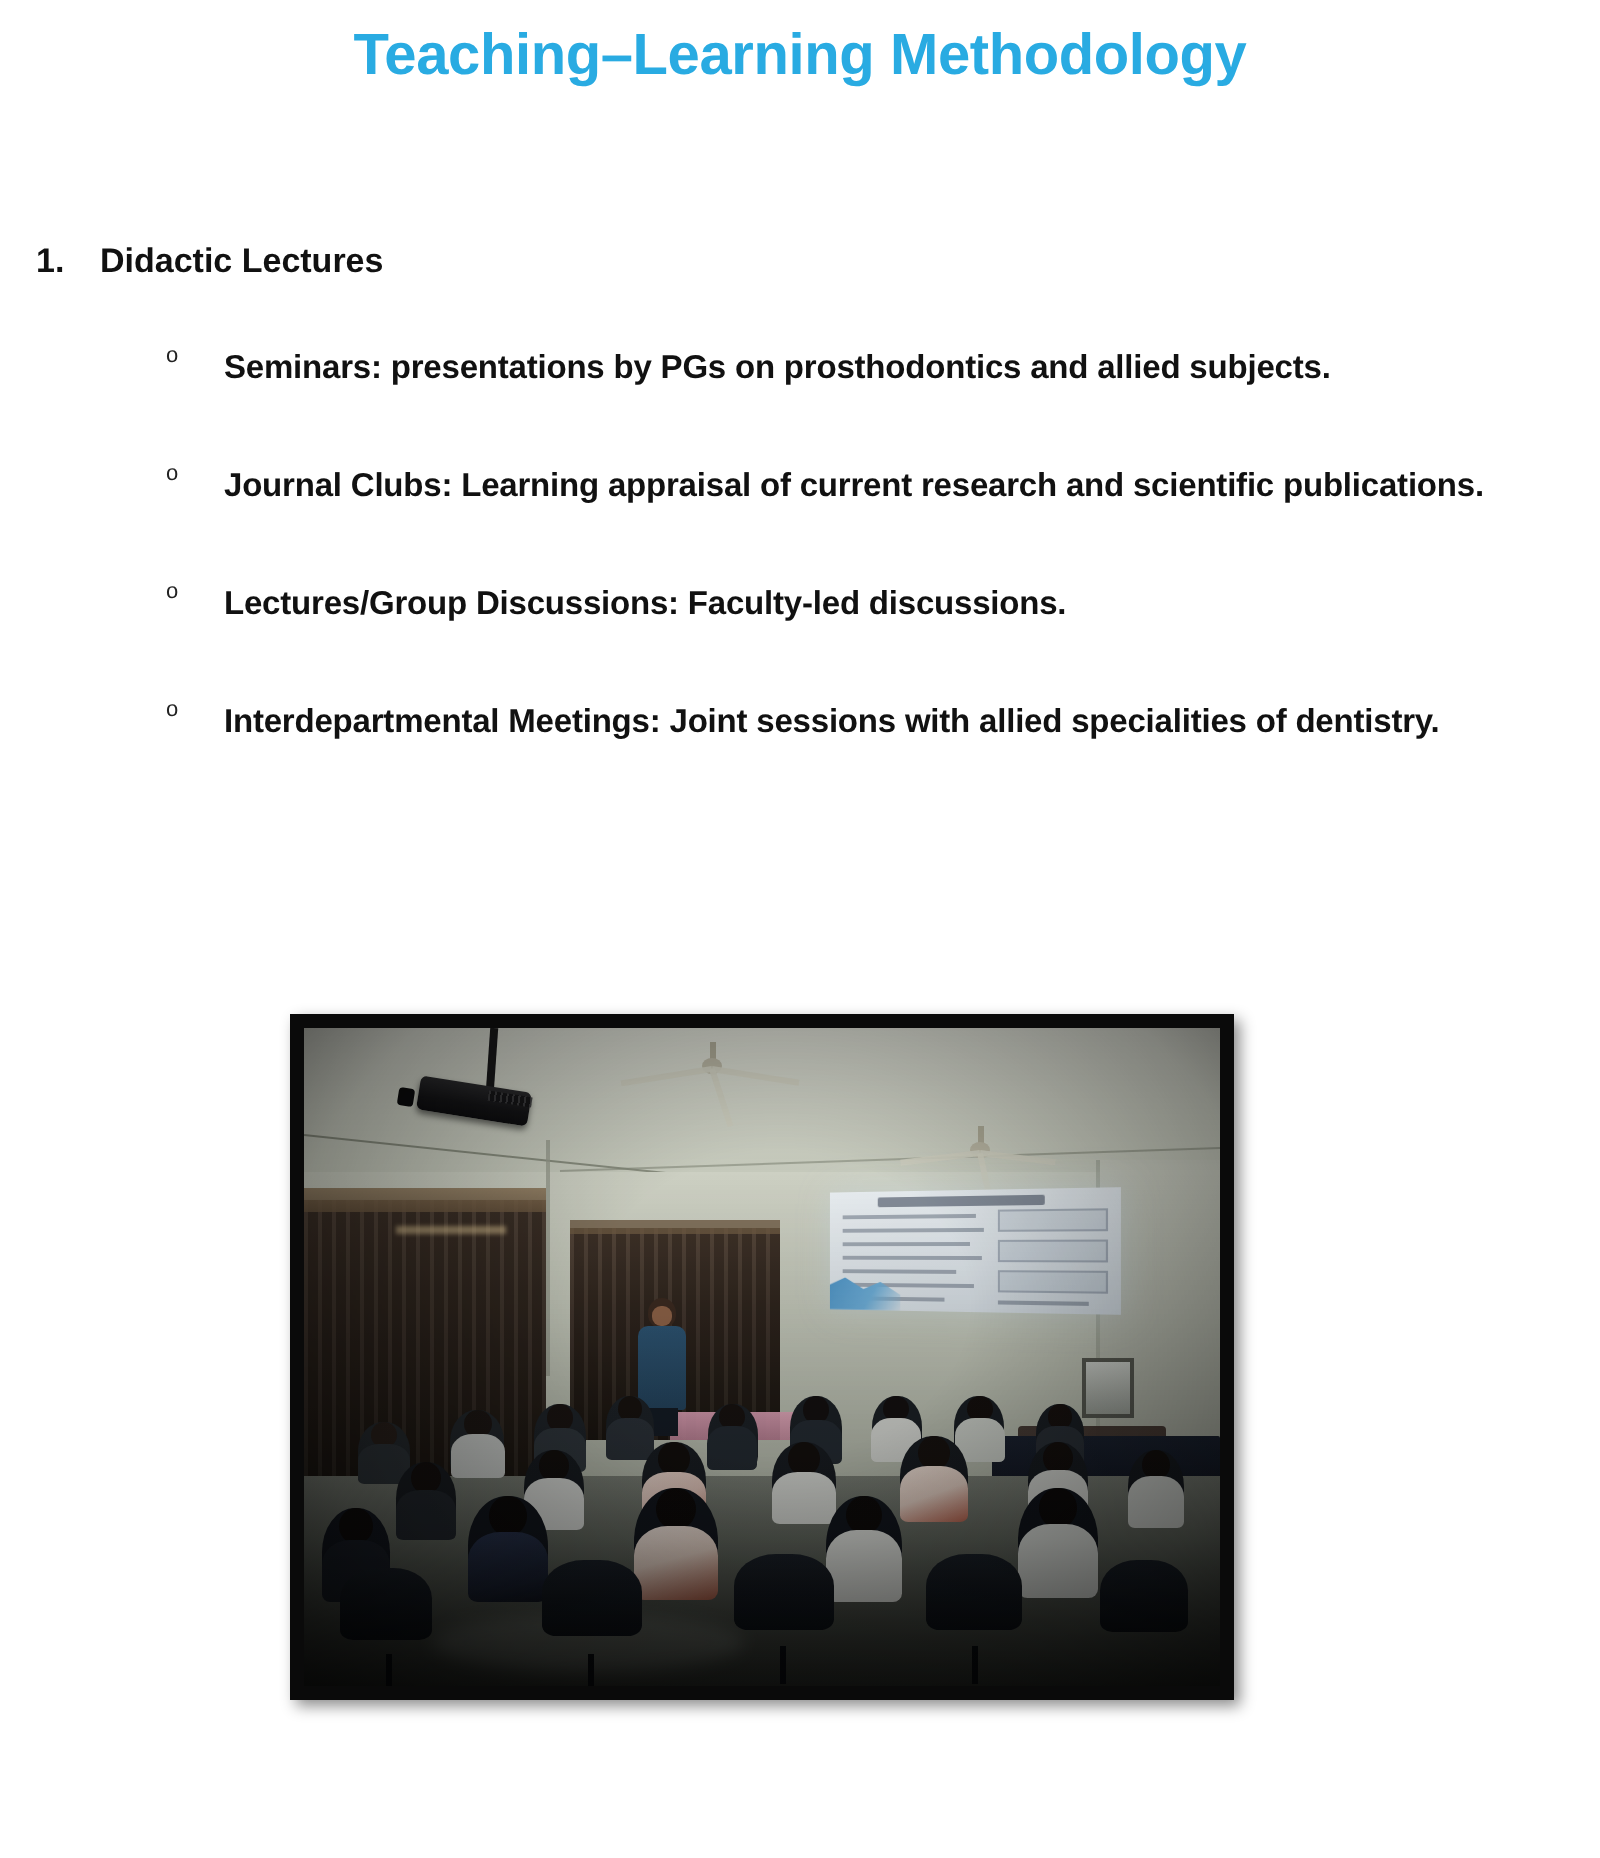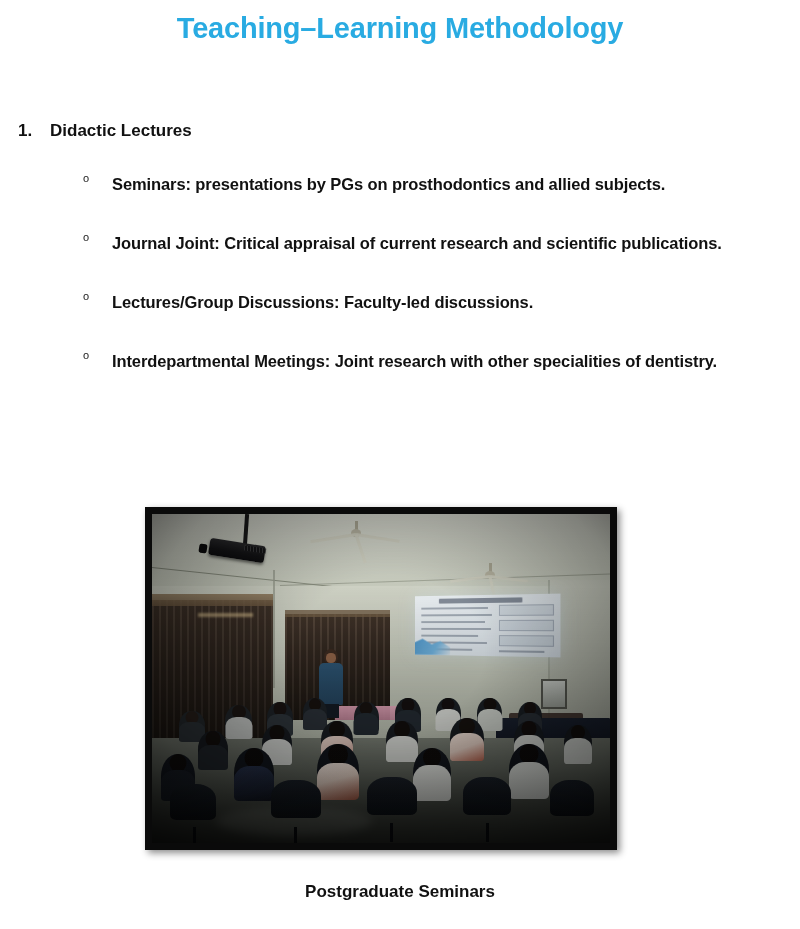--- a/index.html
+++ b/index.html
@@ -499,31 +499,31 @@
 
   <div class="bullets">
 
     <div class="bullet-row">
       <span class="bullet-marker">o</span>
       <span class="bullet-text">Seminars: presentations by PGs on prosthodontics and allied subjects.</span>
     </div>
 
     <div class="bullet-row">
       <span class="bullet-marker">o</span>
-      <span class="bullet-text">Journal Joint: Critical appraisal of current research and scientific publications.</span>
+      <span class="bullet-text">Journal Clubs: Learning appraisal of current research and scientific publications.</span>
     </div>
 
     <div class="bullet-row">
       <span class="bullet-marker">o</span>
       <span class="bullet-text">Lectures/Group Discussions: Faculty-led discussions.</span>
     </div>
 
     <div class="bullet-row">
       <span class="bullet-marker">o</span>
-      <span class="bullet-text">Interdepartmental Meetings: Joint research with other specialities of dentistry.</span>
+      <span class="bullet-text">Interdepartmental Meetings: Joint sessions with allied specialities of dentistry.</span>
     </div>
 
   </div>
 
   <div class="photo-wrap">
     <div class="photo">
 
       <div class="ceiling"></div>
       <div class="ceiling-seam"></div>
       <div class="ceiling-seam2"></div>
@@ -686,15 +686,14 @@
       <div class="chair" style="left:47%; top:80%; width:50px; height:38px;"></div>
       <div class="chair-leg" style="left:52%; top:94%; height:19px;"></div>
       <div class="chair" style="left:68%; top:80%; width:48px; height:38px;"></div>
       <div class="chair-leg" style="left:73%; top:94%; height:19px;"></div>
       <div class="chair" style="left:87%; top:81%; width:44px; height:36px;"></div>
 
       <div class="vignette"></div>
     </div>
   </div>
 
-  <div class="caption">Postgraduate Seminars</div>
 
 </div>
 
 </body></html>

